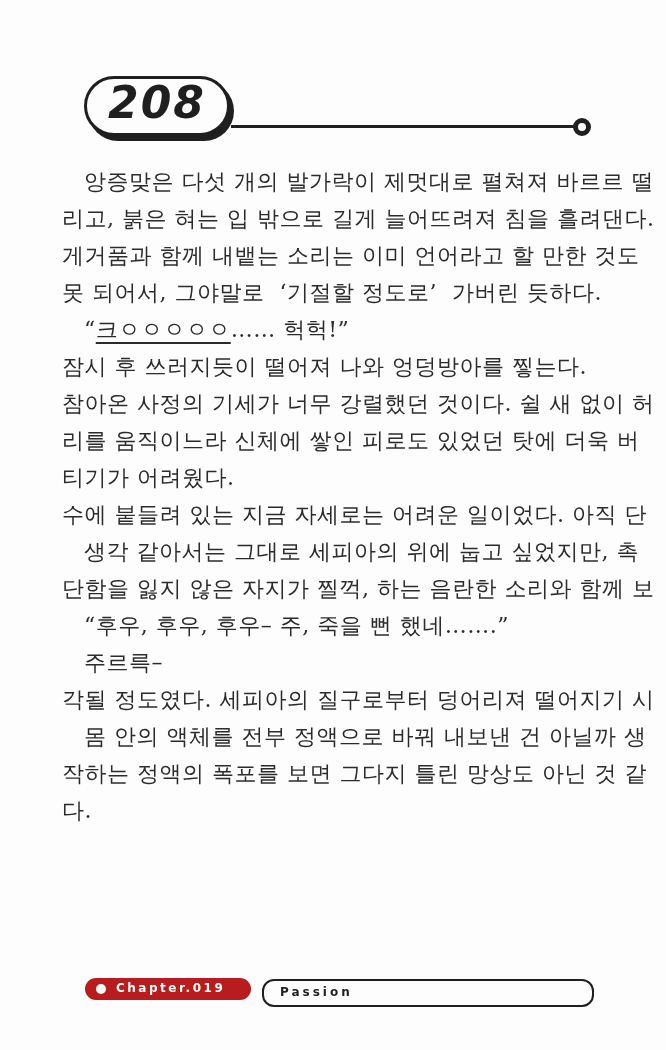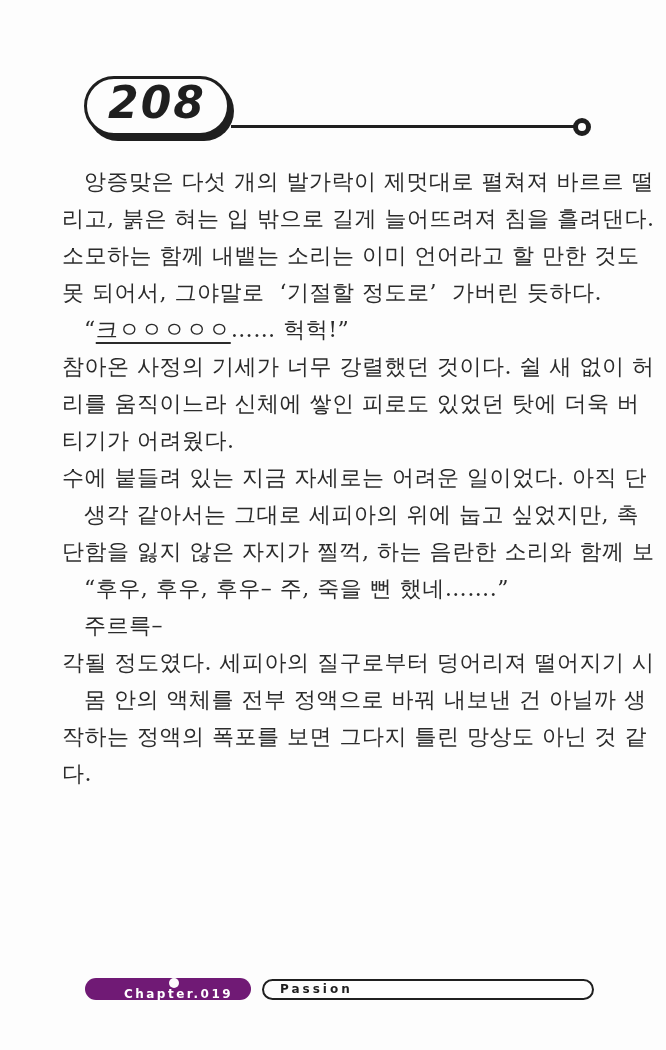--- a/index.html
+++ b/index.html
@@ -51,40 +51,39 @@
   .line.indent{padding-left:22px;}
   .u{
     text-decoration:underline;
     text-underline-offset:5px;
     text-decoration-thickness:1.5px;
   }
   
   .footer-chapter-pill{
     position:absolute;left:85px;top:978px;
     width:166px;height:22px;
-    background:#701a75;border-radius:12px;
+    background:#b91c1c;border-radius:12px;
     display:flex;align-items:center;
     box-sizing:border-box;
     padding-left:11px;
-    flex-direction:column;
   }
   .footer-chapter-dot{
     width:10px;height:10px;border-radius:50%;
     background:#fdfdfd;flex:0 0 auto;
   }
   .footer-chapter-pill span{
     font-family:"DejaVu Sans","Liberation Sans",sans-serif;
     font-size:12px;font-weight:bold;
     letter-spacing:2.5px;color:#ffffff;
     margin-left:10px;
     transform:translateY(-1px);
   }
   .footer-section-pill{
     position:absolute;left:262px;top:979px;
-    width:332px;height:21px;
+    width:332px;height:28px;
     background:#fdfdfd;
     border:2px solid #1f1f1f;border-radius:12px;
     display:flex;align-items:center;
     box-sizing:border-box;
     padding-left:16px;
   }
   .footer-section-pill span{
     font-family:"DejaVu Sans","Liberation Sans",sans-serif;
     font-size:12px;font-weight:bold;
     letter-spacing:3px;color:#1f1f1f;
@@ -98,23 +97,24 @@
 
   <div class="page-number-badge">
     <span>208</span>
   </div>
   <div class="header-rule"></div>
   <div class="header-rule-end"></div>
 
   <div class="body-text" id="body-text">
       <div class="line indent"><span>앙증맞은 다섯 개의 발가락이 제멋대로 펼쳐져 바르르 떨</span></div>
       <div class="line"><span>리고, 붉은 혀는 입 밖으로 길게 늘어뜨려져 침을 흘려댄다.</span></div>
-      <div class="line"><span>소모하는 함께 내뱉는 소리는 이미 언어라고 할 만한 것도</span></div>
+      <div class="line"><span>게거품과 함께 내뱉는 소리는 이미 언어라고 할 만한 것도</span></div>
       <div class="line"><span>못 되어서, 그야말로  ‘기절할 정도로’  가버린 듯하다.</span></div>
       <div class="line indent"><span>“</span><span class="u">크ㅇㅇㅇㅇㅇ</span><span>…… 헉헉!”</span></div>
+      <div class="line"><span>잠시 후 쓰러지듯이 떨어져 나와 엉덩방아를 찧는다.</span></div>
       <div class="line"><span>참아온 사정의 기세가 너무 강렬했던 것이다. 쉴 새 없이 허</span></div>
       <div class="line"><span>리를 움직이느라 신체에 쌓인 피로도 있었던 탓에 더욱 버</span></div>
       <div class="line"><span>티기가 어려웠다.</span></div>
       <div class="line"><span>수에 붙들려 있는 지금 자세로는 어려운 일이었다. 아직 단</span></div>
       <div class="line indent"><span>생각 같아서는 그대로 세피아의 위에 눕고 싶었지만, 촉</span></div>
       <div class="line"><span>단함을 잃지 않은 자지가 찔꺽, 하는 음란한 소리와 함께 보</span></div>
       <div class="line indent"><span>“후우, 후우, 후우– 주, 죽을 뻔 했네…….”</span></div>
       <div class="line indent"><span>주르륵–</span></div>
       <div class="line"><span>각될 정도였다. 세피아의 질구로부터 덩어리져 떨어지기 시</span></div>
       <div class="line indent"><span>몸 안의 액체를 전부 정액으로 바꿔 내보낸 건 아닐까 생</span></div>

